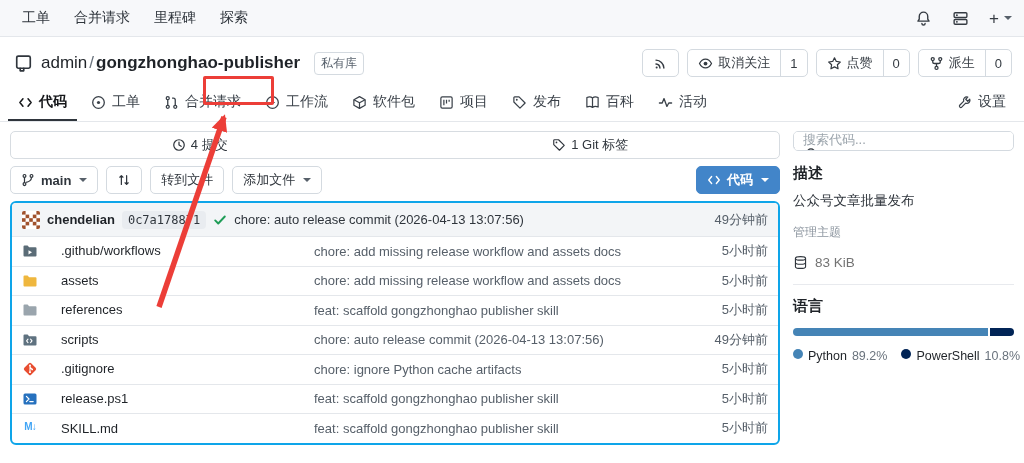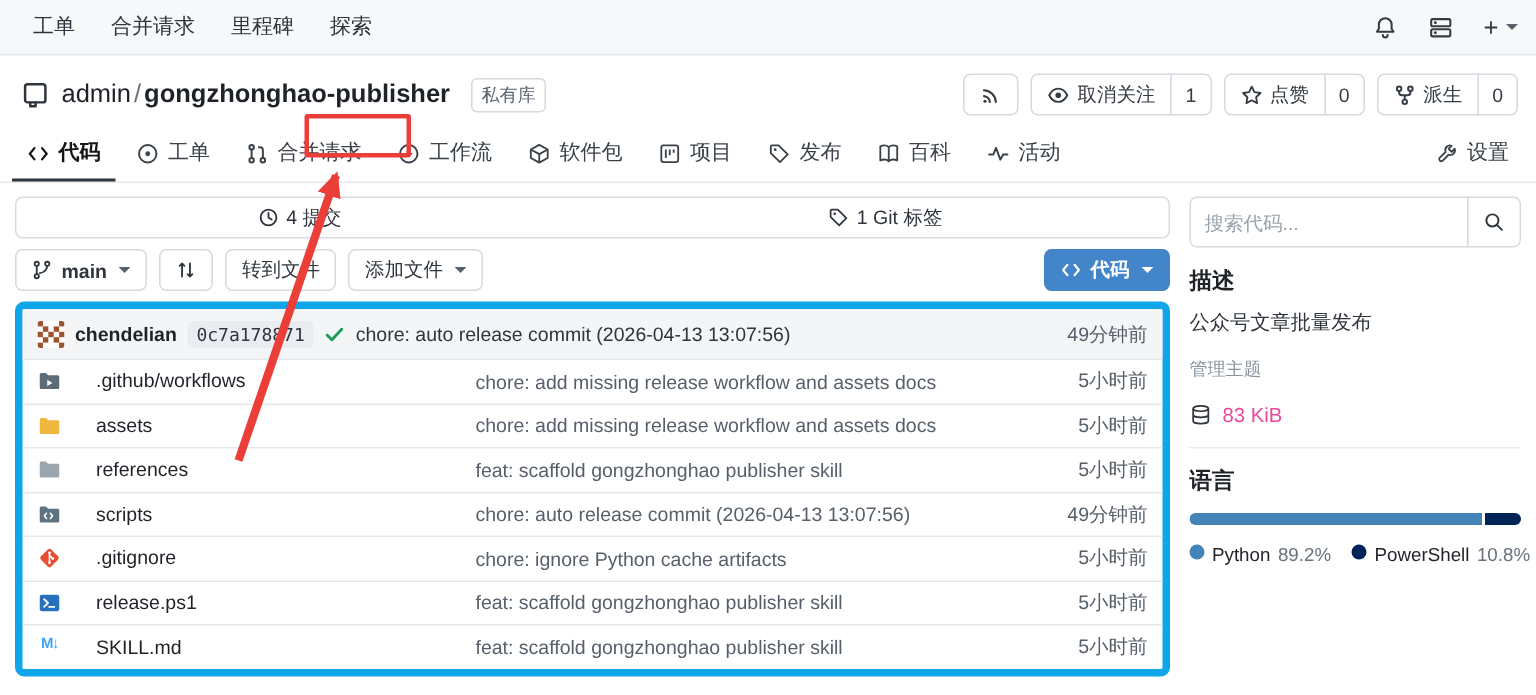--- a/index.html
+++ b/index.html
@@ -52,46 +52,46 @@
   .toolbar { display:flex; align-items:center; gap:8px; margin-bottom:7px; }
   .tbtn { display:flex; align-items:center; gap:6px; height:28px; padding:0 10px;
     border:1px solid #d4dae0; border-radius:5px; background:#fff; font-size:13px; color:#2f353c; }
   .tbtn b { font-weight:600; }
   .caret { width:0; height:0; border-left:4px solid transparent; border-right:4px solid transparent;
     border-top:4px solid #57606a; margin-left:2px; }
   .btn-code { margin-left:auto; background:#4285c9; border-color:#4285c9; color:#fff; font-weight:600; }
   .btn-code .caret { border-top-color:#fff; }
 
   
-  .filetable { border:5px solid #0ea5e9; border-radius:6px; overflow:hidden; font-size:13px; }
+  .filetable { border:2px solid #0ea5e9; border-radius:6px; overflow:hidden; font-size:13px; }
   .commitrow { display:flex; align-items:center; background:#f3f5f7; height:33px; padding:0 10px; gap:7px; }
   .commit-author { font-weight:700; }
   .commit-hash { font-family:"DejaVu Sans Mono","Liberation Mono",monospace; font-size:12px;
     background:#e9ecf0; color:#30363d; border-radius:4px; padding:2px 6px; }
   .commit-msg { color:#2f353c; white-space:nowrap; overflow:hidden; text-overflow:ellipsis; }
   .commit-time { margin-left:auto; color:#57606a; flex:none; }
   .frow { display:grid; grid-template-columns:292px 1fr 112px; align-items:center;
     height:29.5px; padding:0 10px; border-top:1px solid #e4e7eb; }
   .fname { display:flex; align-items:flex-start; gap:23px; color:#1f2328; }
   .fmsg { color:#57606a; white-space:nowrap; overflow:hidden; text-overflow:ellipsis; }
   .ftime { text-align:right; color:#57606a; }
   .md-glyph { color:#42a5f5; font-weight:700; font-size:10px; letter-spacing:-1px; width:16px; text-align:center; }
 
   
   .searchbox { display:flex; border:1px solid #d4dae0; border-radius:5px; overflow:hidden;
-    height:34px; margin-bottom:13px; background:#fff; }
+    height:20px; margin-bottom:13px; background:#fff;flex-direction:column; }
   .searchbox input { flex:1; border:none; outline:none; padding:0 9px; font-size:13px;
     color:#1f2328; font-family:inherit; min-width:0; }
   .searchbox input::placeholder { color:#9aa3ab; }
   .searchbox button { width:35px; border:none; border-left:1px solid #d4dae0; background:#fff;
     display:flex; align-items:center; justify-content:center; cursor:pointer; color:#2f353c; }
   .sb-h { font-size:15px; font-weight:700; margin:2px 0 9px; }
   .sb-desc { font-size:13.5px; color:#2f353c; margin-bottom:14px; }
   .sb-topics { font-size:12px; color:#8b949e; margin-bottom:14px; }
-  .sb-size { display:flex; align-items:center; gap:7px; font-size:13.5px; color:#ec4899; margin-bottom:14px; }
+  .sb-size { display:flex; align-items:center; gap:7px; font-size:13.5px; color:#737373; margin-bottom:14px; }
   .sb-div { border-top:1px solid #e8eaee; margin:10px 0 12px; }
   .langbar { display:flex; height:8px; border-radius:4px; overflow:hidden; gap:2px; margin:12px 0 13px; }
   .langbar span { height:100%; }
   .legend { display:flex; gap:14px; font-size:12.5px; align-items:center; }
   .legend-item { display:flex; align-items:flex-start; gap:5px; }
   .dot { width:10px; height:10px; border-radius:50%; }
   .legend-name { color:#1f2328; }
   .legend-pct { color:#6a737d; }
 
   

